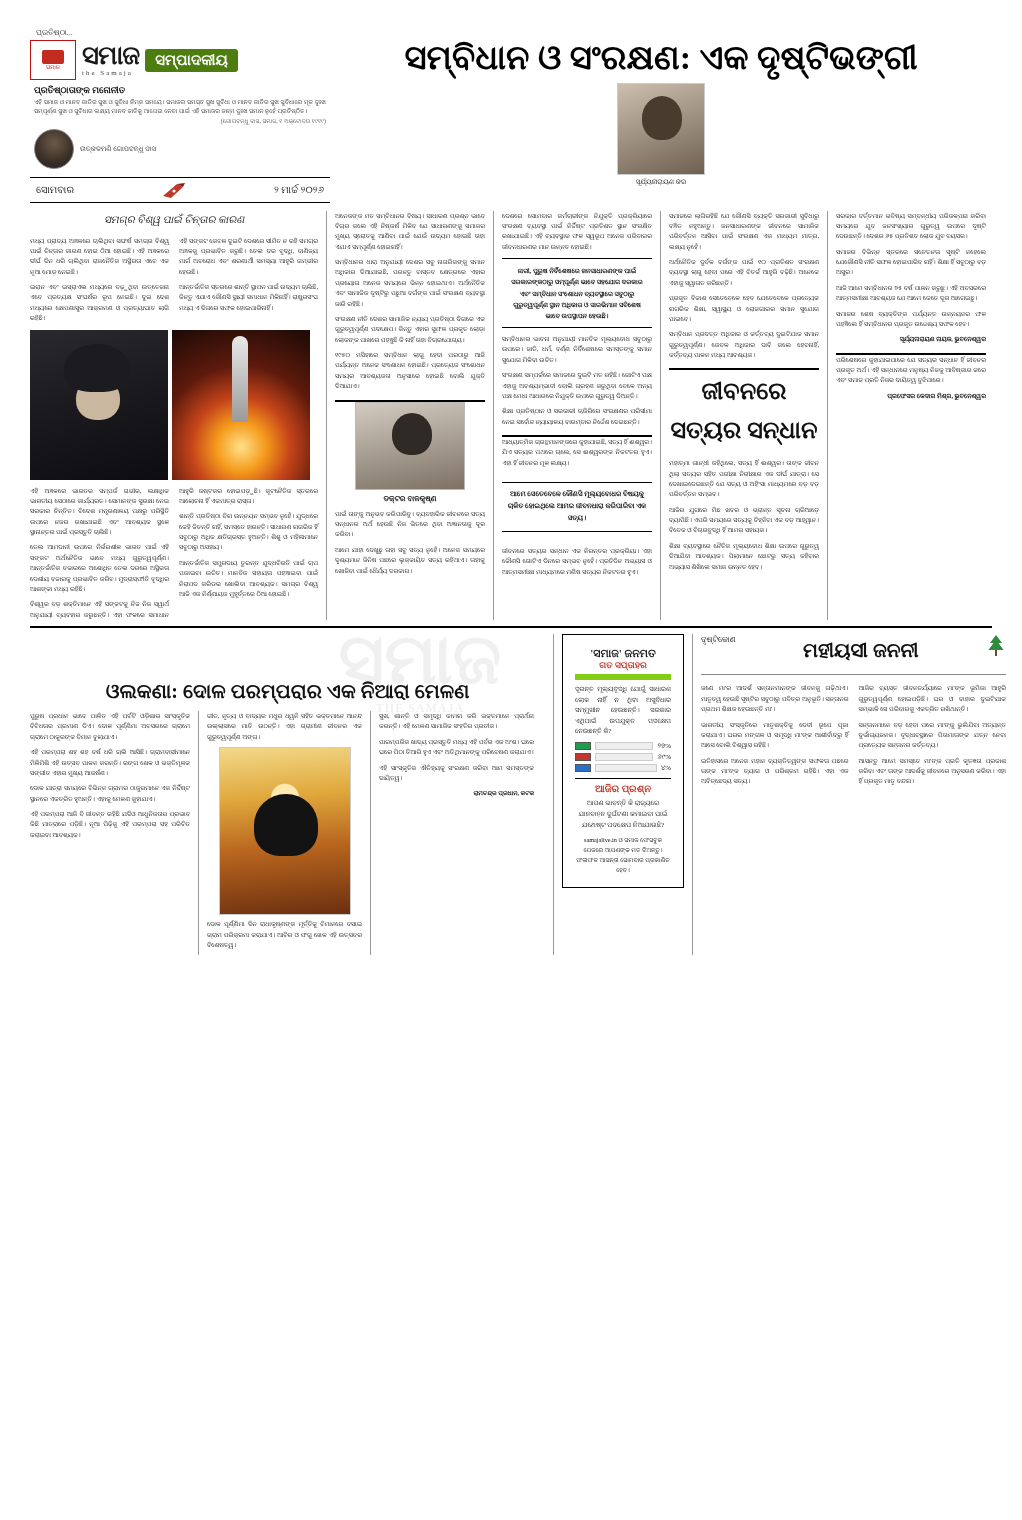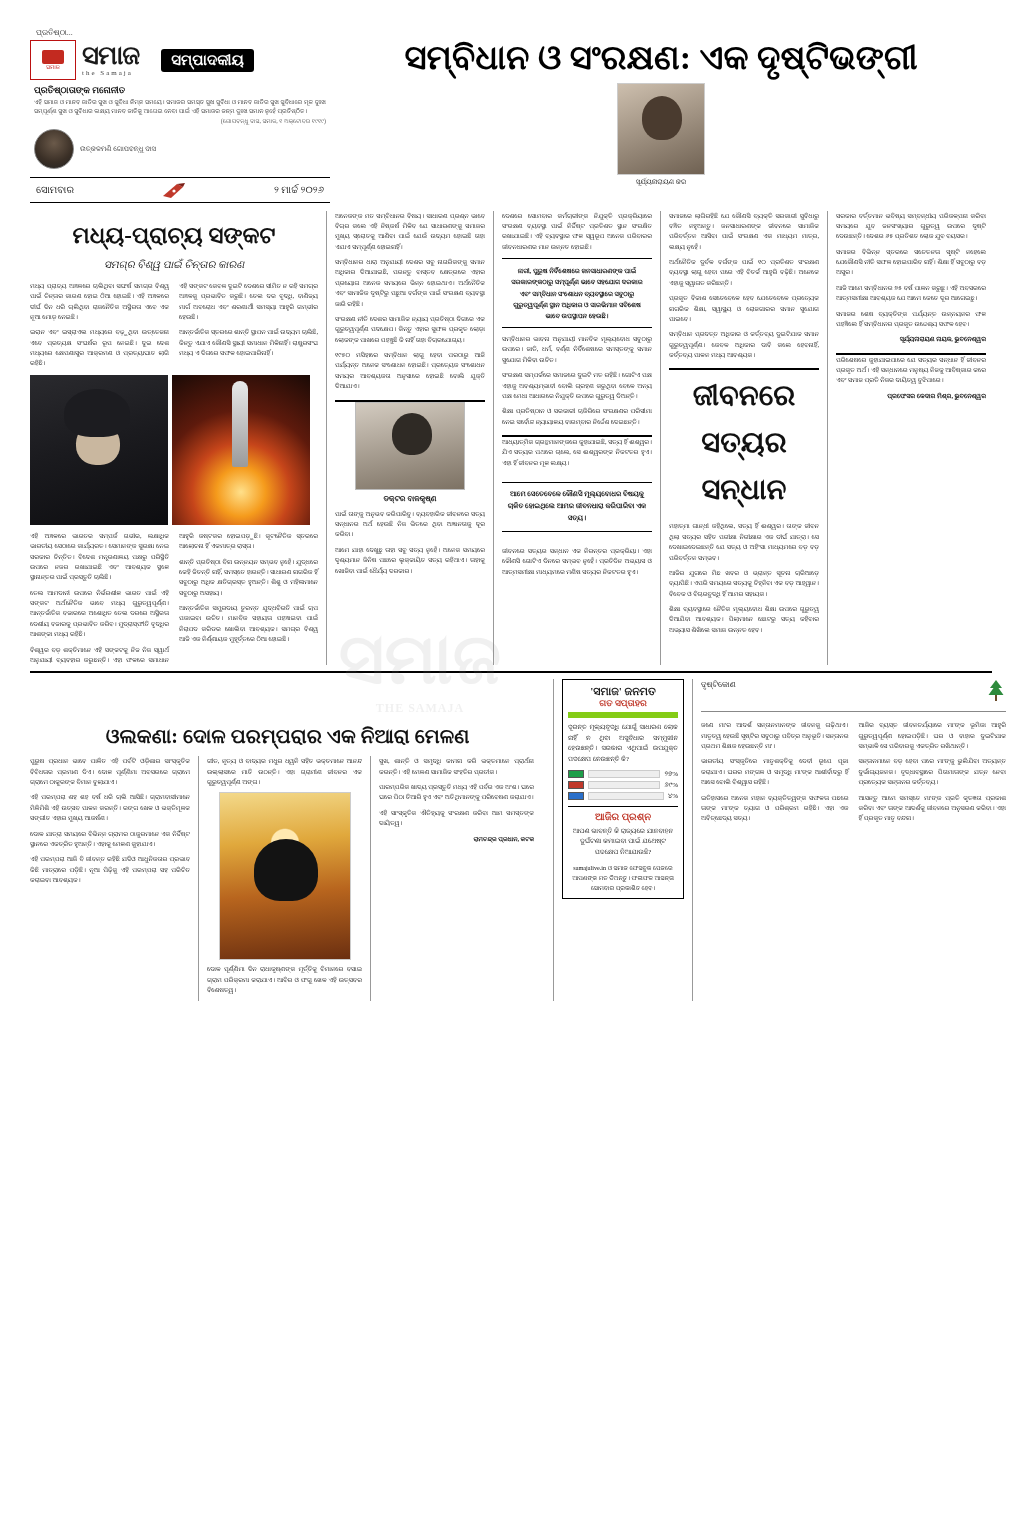--- a/index.html
+++ b/index.html
@@ -20,22 +20,22 @@
   .logo-row { display:flex; align-items:center; gap:6px; }
   .logo-box {
     width:46px; height:40px; border:1px solid #b11; background:#fff;
     display:flex; flex-direction:column; align-items:center; justify-content:center;
     font-size:6px; color:#b11; line-height:1.1; text-align:center;
   }
   .logo-emblem { width:22px; height:14px; background:#c32a20; border-radius:2px; }
   .logo-word { font-size:26px; font-weight:bold; color:#1a1a1a; letter-spacing:-1px; line-height:1; }
   .logo-sub { font-size:7px; color:#444; letter-spacing:2px; }
   .badge-edit {
-    background:#000000; color:#fff; font-size:15px; font-weight:bold;
-    padding:3px 10px; border-radius:3px; margin-left:16px; white-space:nowrap;
+    background:#4d7c0f; color:#fff; font-size:15px; font-weight:bold;
+    padding:3px 10px; border-radius:3px; margin-left:0; white-space:nowrap;
   }
   .pledge-title { font-size:9px; font-weight:bold; margin:5px 0 1px 4px; }
   .pledge-body { font-size:6.2px; line-height:1.5; color:#333; margin:0 4px; text-align:justify; }
   .pledge-sign { font-size:6px; color:#555; text-align:right; margin:2px 4px 0 0; }
   .founder { display:flex; align-items:center; gap:6px; margin:4px 0 0 4px; }
   .founder-photo {
     width:40px; height:40px; border-radius:50%;
     background:radial-gradient(circle at 50% 35%, #6b5a4a 0%, #3a2f26 60%, #222 100%);
     border:1px solid #888;
   }
@@ -127,37 +127,37 @@
   .pullquote2 {
     border-top:1px solid #000; border-bottom:1px solid #000;
     padding:6px 4px; margin:14px 0; font-size:7px; line-height:1.7;
     text-align:center; font-weight:bold;
   }
   .byline { text-align:right; font-size:6.4px; font-weight:bold; margin-top:4px; }
 
   .hr-thin { border-top:1px solid #888; margin:8px 0; }
   .hr-thick { border-top:2px solid #000; margin:8px 0 0; }
 
-  .sec2-head { text-align:center; font-size:29px; font-weight:bold; margin:2px 0 8px; }
+  .sec2-head { text-align:center; font-size:24px; font-weight:bold; margin:2px 0 8px; }
   .sec3-head { text-align:center; font-size:20px; font-weight:bold; margin:2px 0 8px; }
 
   .jagannath-photo {
     width:132px; height:168px; margin:4px auto; border:1px solid #ccc;
     background:
       radial-gradient(circle at 50% 30%, #ffe9b0 0 10%, rgba(0,0,0,0) 11%),
       linear-gradient(175deg,#f3d98a 0%, #e0a83c 30%, #b8651e 60%, #6b2f10 100%);
     position:relative; overflow:hidden;
   }
   .jagannath-photo:after{
     content:""; position:absolute; left:34px; top:46px; width:64px; height:62px;
     background:#131313; border-radius:50% 50% 40% 40%;
   }
 
   
-  .pollbox { border:1px solid #000; padding:5px; }
+  .pollbox { border:1px solid #000; padding:12px; }
   .poll-title { text-align:center; font-size:11px; font-weight:bold; color:#1a1a1a; }
   .poll-sub { text-align:center; font-size:9px; font-weight:bold; color:#c0392b; border-bottom:6px solid #84cc16; padding-bottom:3px; margin-bottom:4px;}
   .poll-q { font-size:6.6px; line-height:1.6; text-align:justify; margin-bottom:5px; }
   .poll-row { display:flex; align-items:center; gap:4px; margin-bottom:3px; font-size:7px; }
   .swatch { width:16px; height:8px; border:1px solid #555; }
   .bar-wrap { flex:1; height:8px; background:#eee; border:1px solid #ccc; }
   .bar { height:100%; }
   .poll-next-title { text-align:center; font-size:10px; font-weight:bold; color:#c0392b; margin:6px 0 3px; border-top:1px solid #000; padding-top:4px;}
   .poll-next-q { font-size:6.8px; text-align:center; line-height:1.6; }
   .poll-note { font-size:6.2px; text-align:center; line-height:1.6; margin-top:5px; }
@@ -214,21 +214,20 @@
       <div style="margin-top:6px">
         <div class="inset-photo-small"></div>
         <div class="inset-cap">ସୂର୍ଯ୍ୟନାରାୟଣ କର</div>
       </div>
     </div>
   </div>
 
   <div class="content">
 
     <div class="col c1">
-      <div class="edit-head">ମଧ୍ୟ-ପ୍ରାଚ୍ୟ ସଙ୍କଟ</div>
       <div class="edit-sub">ସମଗ୍ର ବିଶ୍ୱ ପାଇଁ ଚିନ୍ତାର କାରଣ</div>
       <div class="two-col">
         <p>ମଧ୍ୟ ପ୍ରାଚ୍ୟ ଅଞ୍ଚଳରେ ଚାଲିଥିବା ସଙ୍ଘର୍ଷ ସମଗ୍ର ବିଶ୍ୱ ପାଇଁ ଚିନ୍ତାର କାରଣ ହୋଇ ଠିଆ ହୋଇଛି। ଏହି ଅଞ୍ଚଳରେ ଦୀର୍ଘ ଦିନ ଧରି ଚାଲିଥିବା ରାଜନୈତିକ ଅସ୍ଥିରତା ଏବେ ଏକ ନୂଆ ମୋଡ଼ ନେଇଛି।</p>
         <p>ଇରାନ ଏବଂ ଇସ୍ରାଏଲ ମଧ୍ୟରେ ବଢ଼ୁଥିବା ଉତ୍ତେଜନା ଏବେ ପ୍ରତ୍ୟକ୍ଷ ସଂଘର୍ଷର ରୂପ ନେଇଛି। ଦୁଇ ଦେଶ ମଧ୍ୟରେ କ୍ଷେପଣାସ୍ତ୍ର ଆକ୍ରମଣ ଓ ପ୍ରତ୍ୟାଘାତ ଲାଗି ରହିଛି।</p>
         <p>ଏହି ସଙ୍କଟ କେବଳ ଦୁଇଟି ଦେଶରେ ସୀମିତ ନ ରହି ସମଗ୍ର ଅଞ୍ଚଳକୁ ପ୍ରଭାବିତ କରୁଛି। ତେଲ ଦର ବୃଦ୍ଧି, ବାଣିଜ୍ୟ ମାର୍ଗ ଅବରୋଧ ଏବଂ ଶରଣାର୍ଥୀ ସମସ୍ୟା ଆହୁରି ଗମ୍ଭୀର ହେଉଛି।</p>
         <p>ଆନ୍ତର୍ଜାତିକ ସ୍ତରରେ ଶାନ୍ତି ସ୍ଥାପନ ପାଇଁ ଉଦ୍ୟମ ଚାଲିଛି, କିନ୍ତୁ ଏଯାଏ କୌଣସି ସ୍ଥାୟୀ ସମାଧାନ ମିଳିନାହିଁ। ରାଷ୍ଟ୍ରସଂଘ ମଧ୍ୟ ଏ ଦିଗରେ ସଫଳ ହୋଇପାରିନାହିଁ।</p>
       </div>
       <div class="photoblock">
         <div class="photo-khamenei"></div>
         <div class="photo-missile"></div>
@@ -359,20 +358,21 @@
           <div class="poll-next-q">ଆପଣ ଭାବନ୍ତି କି ରାଜ୍ୟରେ ଯାନବାହନ ଦୁର୍ଘଟଣା କମାଇବା ପାଇଁ ଯଥେଷ୍ଟ ପଦକ୍ଷେପ ନିଆଯାଉଛି?</div>
           <div class="poll-note">samajalive.in ଓ ସମାଜ ଫେସବୁକ ପେଜରେ ଆପଣଙ୍କ ମତ ଦିଅନ୍ତୁ। ଫଳାଫଳ ଆସନ୍ତା ସୋମବାର ପ୍ରକାଶିତ ହେବ।</div>
         </div>
       </div>
 
       <div class="vline"></div>
 
       <div class="col" style="width:305px; flex:0 0 305px;">
         <div style="display:flex; justify-content:space-between;">
           <span style="font-size:8px;">ଦୃଷ୍ଟିକୋଣ</span>
+          <span style="font-size:20px; font-weight:bold; flex:1; text-align:center;">ମହୀୟସୀ ଜନନୀ</span>
           <svg class="tree-icon" viewBox="0 0 20 24">
             <path d="M10 1 L16 9 L12.5 9 L17.5 16 L2.5 16 L7.5 9 L4 9 Z" fill="#2e8b3d"></path>
             <rect x="9" y="16" width="2" height="6" fill="#6b4b2a"></rect>
           </svg>
         </div>
         <div class="hr-thin"></div>
         <div class="two-col">
           <p>ଜଣେ ମା'ର ଆଦର୍ଶ ସନ୍ତାନମାନଙ୍କ ଜୀବନକୁ ଗଢ଼ିଥାଏ। ମାତୃତ୍ୱ ହେଉଛି ସୃଷ୍ଟିର ସବୁଠାରୁ ପବିତ୍ର ଅନୁଭୂତି। ସନ୍ତାନର ପ୍ରଥମ ଶିକ୍ଷକ ହେଉଛନ୍ତି ମା'।</p>
           <p>ଭାରତୀୟ ସଂସ୍କୃତିରେ ମାତୃଶକ୍ତିକୁ ଦେବୀ ରୂପେ ପୂଜା କରାଯାଏ। ଘରର ମଙ୍ଗଳ ଓ ସମୃଦ୍ଧି ମା'ଙ୍କ ଆଶୀର୍ବାଦରୁ ହିଁ ଆସେ ବୋଲି ବିଶ୍ୱାସ ରହିଛି।</p>
           <p>ଇତିହାସରେ ଅନେକ ମହାନ ବ୍ୟକ୍ତିତ୍ୱଙ୍କ ସଫଳତା ପଛରେ ତାଙ୍କ ମା'ଙ୍କ ତ୍ୟାଗ ଓ ପରିଶ୍ରମ ରହିଛି। ଏହା ଏକ ଅବିଚ୍ଛେଦ୍ୟ ସତ୍ୟ।</p>

